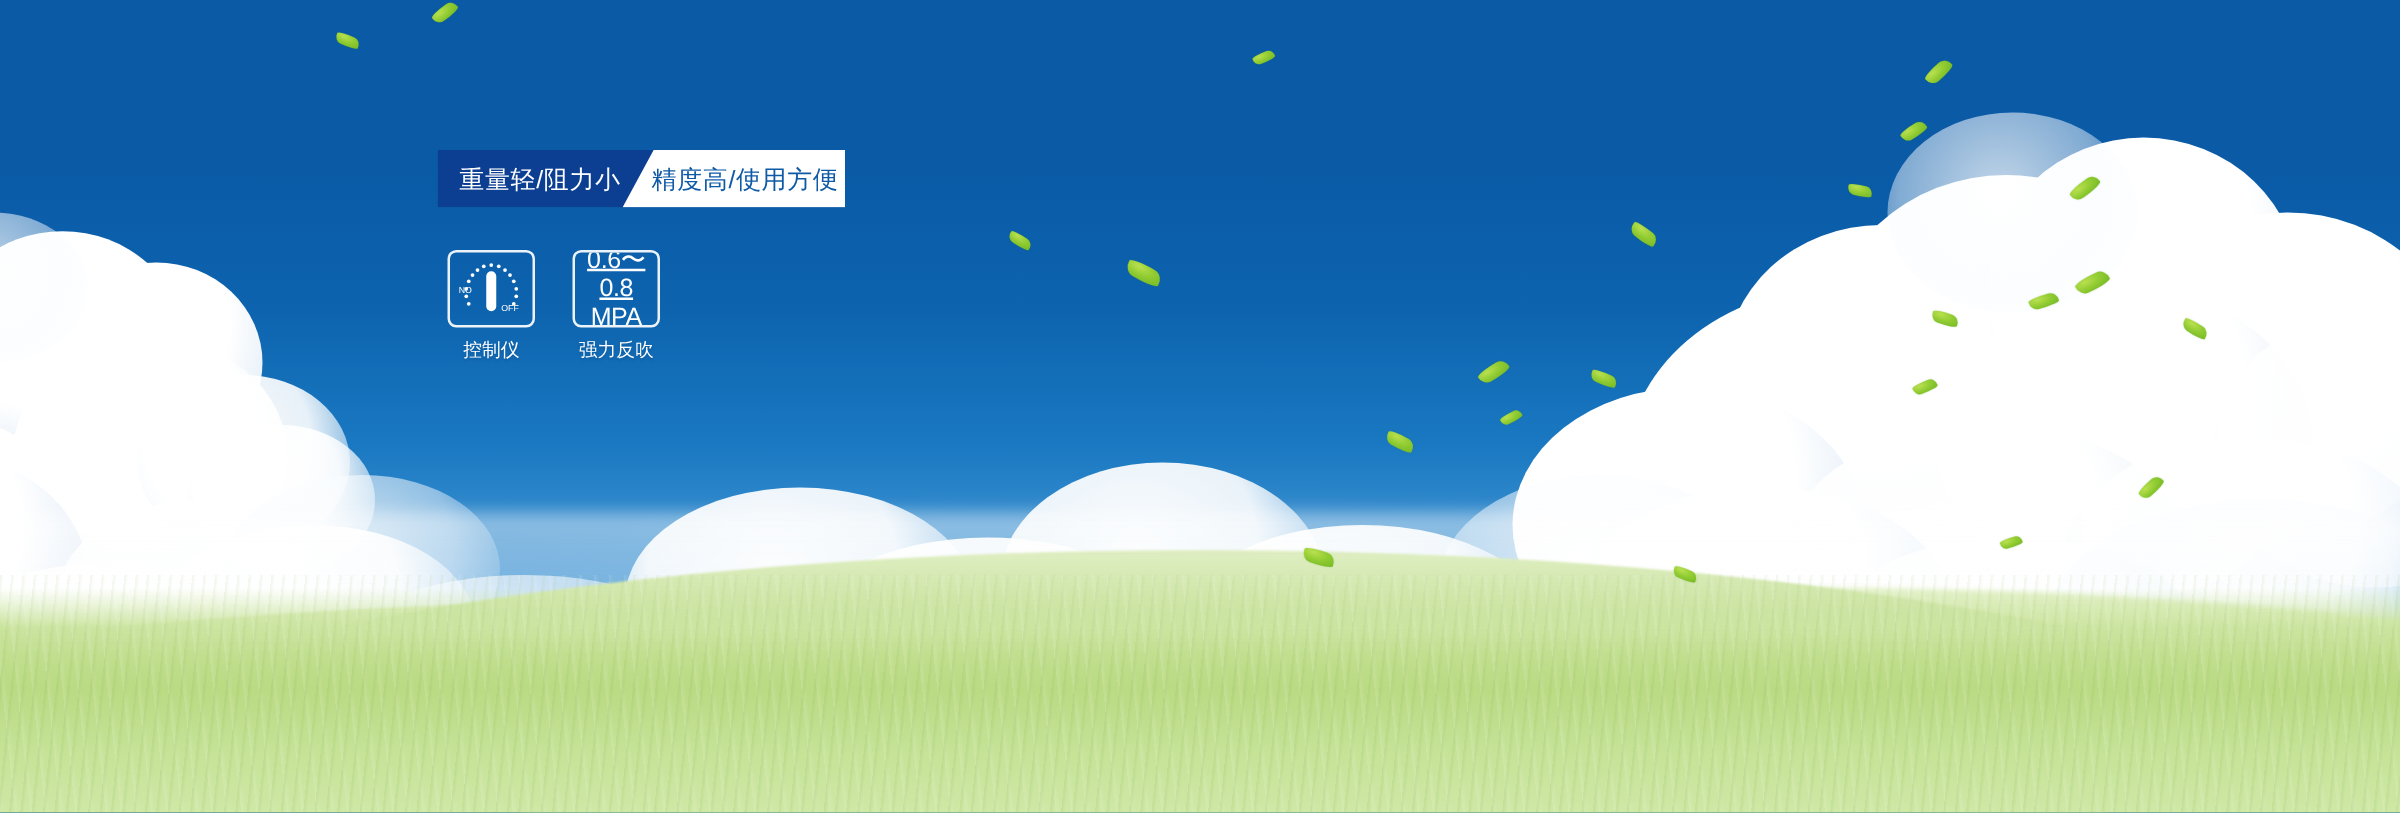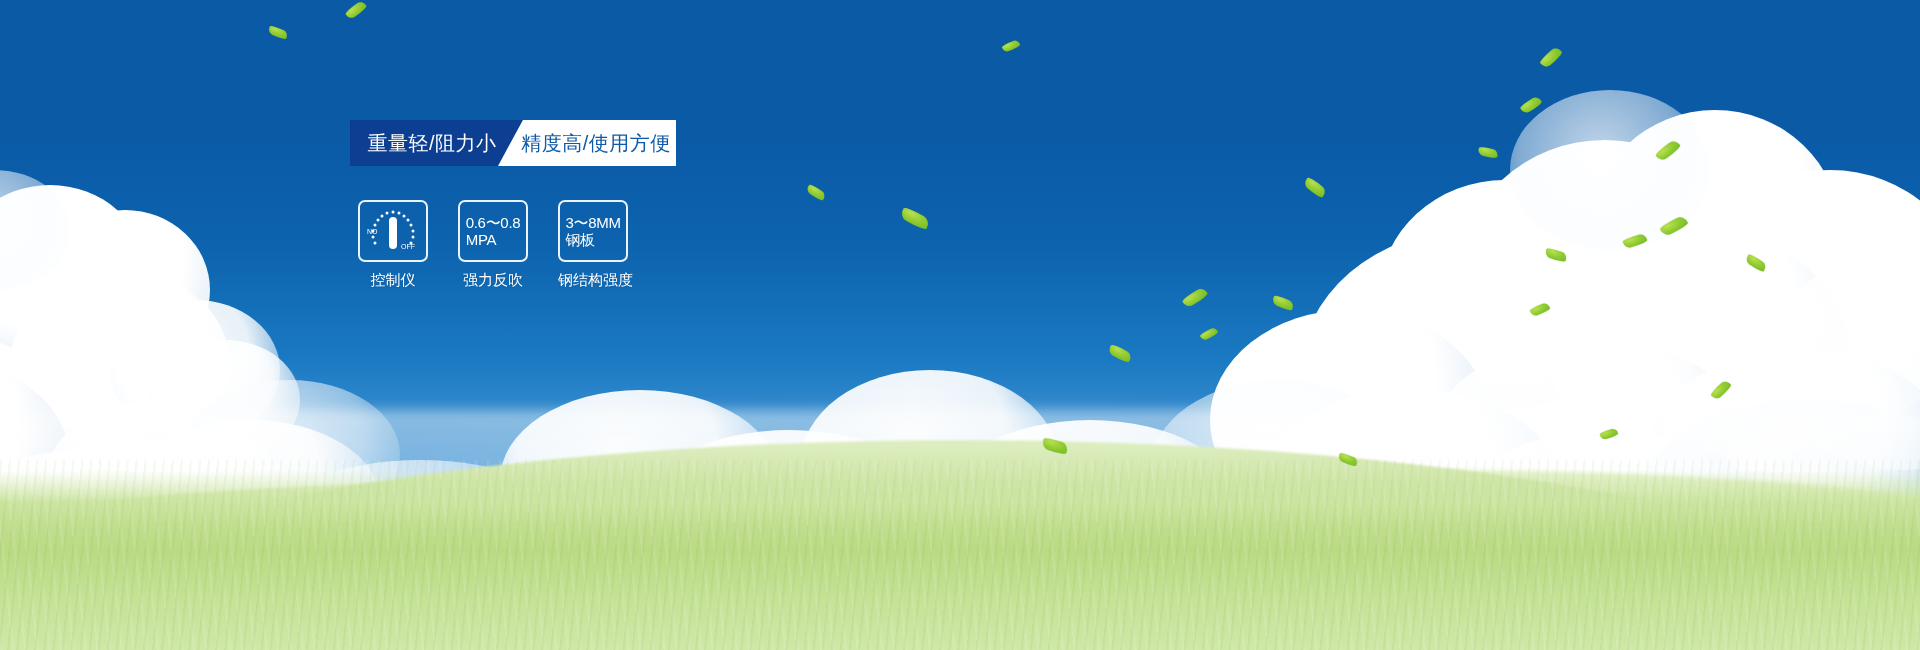--- a/index.html
+++ b/index.html
@@ -127,22 +127,23 @@
   }
   .feature{ width:70px; text-align:center; }
   .fbox{
     width:70px; height:62px;
     border:2px solid rgba(255,255,255,.92);
     border-radius:7px;
     display:flex; align-items:center; justify-content:center;
     position:relative; overflow:hidden;
   }
   .ftext{
-    color:#ffffff; font-size:15px; line-height:1.15; text-align:left;
+    color:#ffffff; font-size:20px; line-height:1.15; text-align:center;
     letter-spacing:-.3px;
+    text-decoration:underline;
   }
   .flabel{
     margin-top:9px; color:#ffffff; font-size:15px; white-space:nowrap;
     text-shadow:0 1px 2px rgba(10,60,110,.3);
   }
   .feature:nth-child(4) .flabel{ letter-spacing:-1px; }
 
   svg{ display:block; }
 </style>
 </head>
@@ -276,26 +277,17 @@
         <div class="fbox">
           <div class="ftext">
             <div>0.6〜0.8</div>
             <div>MPA</div>
           </div>
         </div>
         <div class="flabel">强力反吹</div>
       </div>
 
 
-      <div class="feature">
-        <div class="fbox">
-          <div class="ftext">
-            <div>3〜8MM</div>
-            <div>钢板</div>
-          </div>
-        </div>
-        <div class="flabel">钢结构强度</div>
-      </div>
 
 
     </div>
   </div>
 </div>
 
 </body></html>

